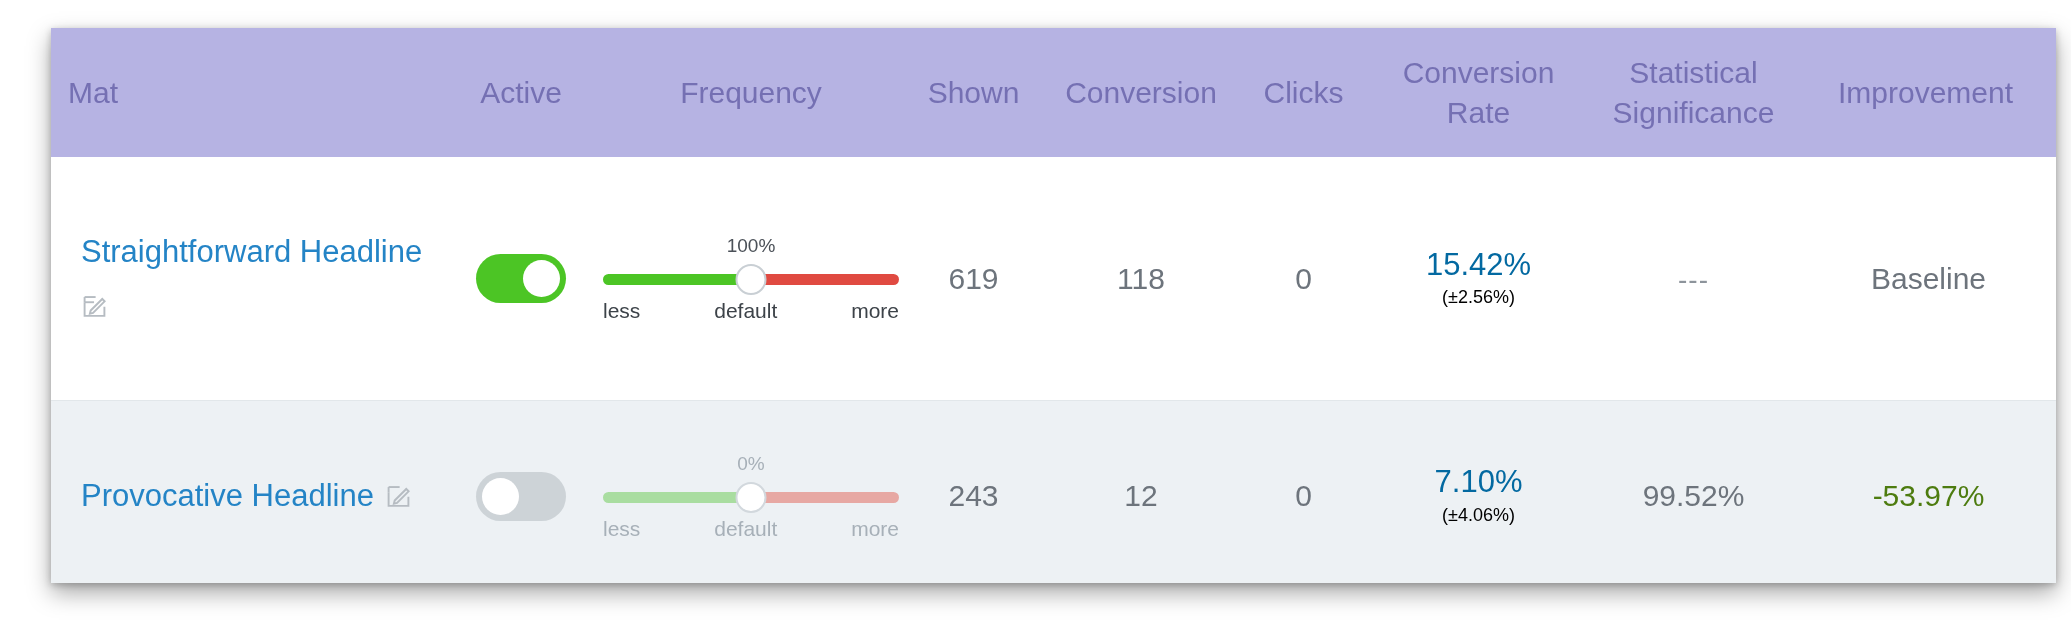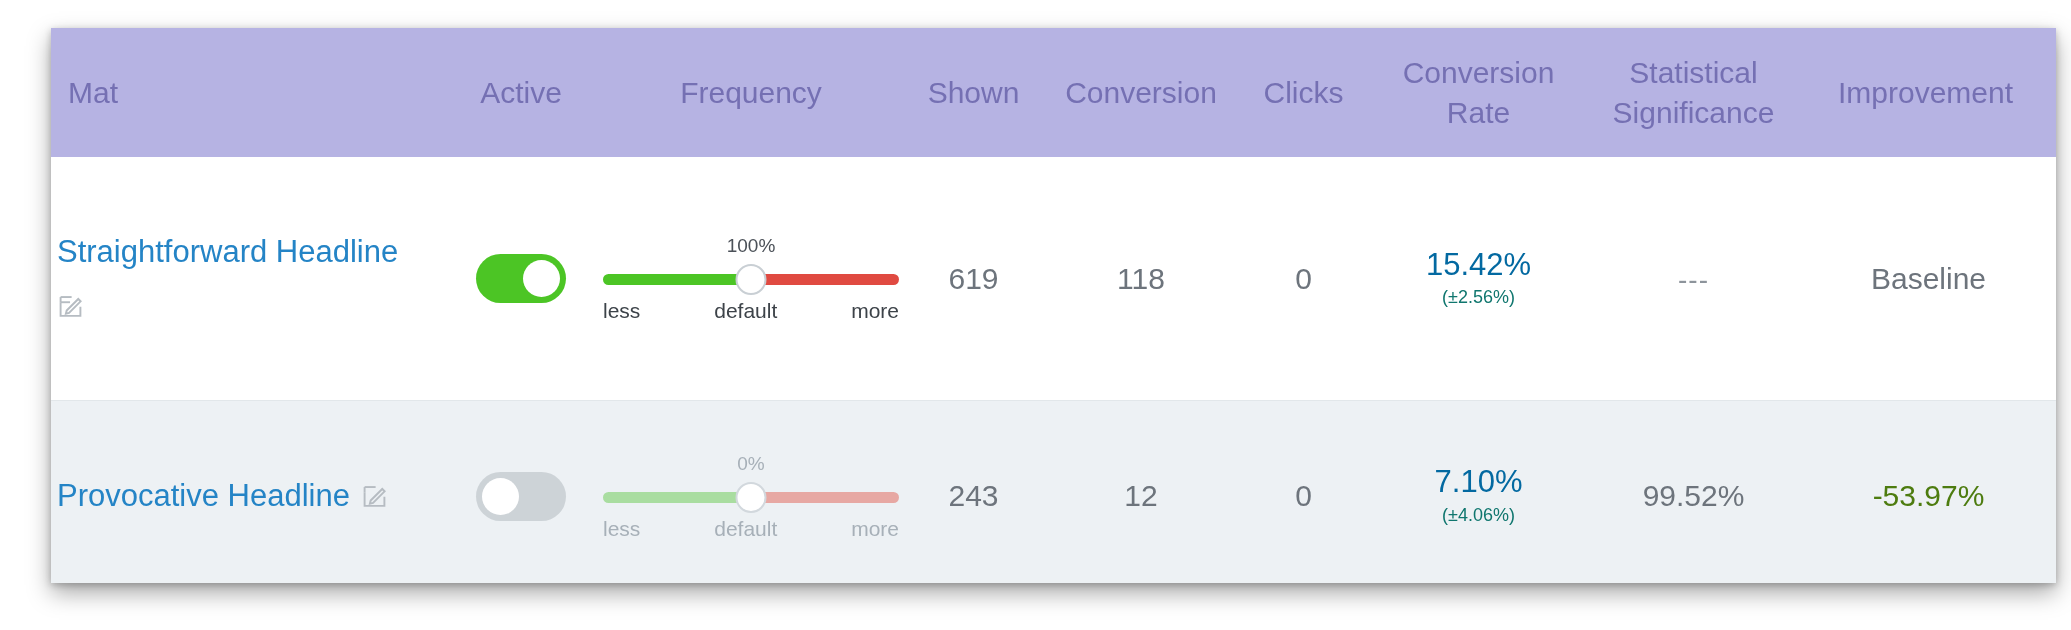--- a/index.html
+++ b/index.html
@@ -83,21 +83,21 @@
     color: #6d747c;
   }
   tbody tr.row-light { background: #ffffff; }
   tbody tr.row-alt   { background: #edf1f4; border-top: 1px solid #e2e7ea; }
   tbody tr.row-light td { height: 243px; }
   tbody tr.row-alt   td { height: 190px; }
 
   
   td.cell-mat {
     text-align: left;
-    padding-left: 6px;
+    padding-left: 30px;
   }
   .mat-name {
     color: #2484c6;
     font-size: 31px;
     line-height: 1.1;
     text-decoration: none;
     display: inline;
   }
   .mat-stack .mat-name { display: block; margin-bottom: 18px; }
   .mat-inline { display: flex; align-items: center; gap: 11px; }
@@ -194,21 +194,21 @@
   .freq-labels span.mid { text-align: center; }
 
   
   .conv-main {
     font-size: 31px;
     line-height: 1.05;
     color: #0369a1;
   }
   .conv-moe {
     font-size: 18px;
-    color: #0f766e;
+    color: #000000;
     margin-top: 6px;
   }
 
   .dashes { color: #8d949b; font-size: 28px; letter-spacing: 1px; }
   .improve-neg { color: #4d7c0f; font-size: 30px; }
   .improve-base { color: #6d747c; font-size: 30px; }
 </style>
 </head>
 <body>
 

